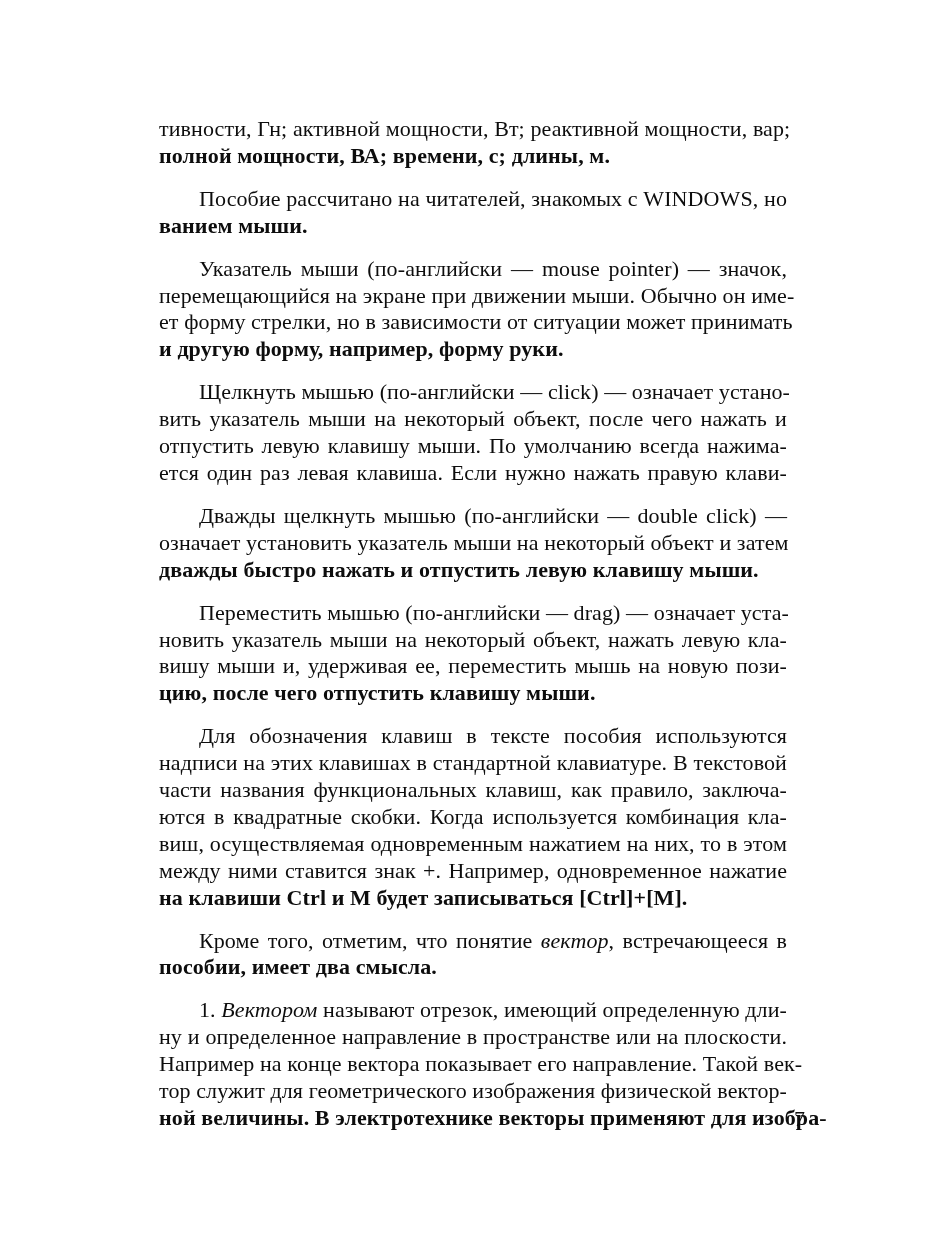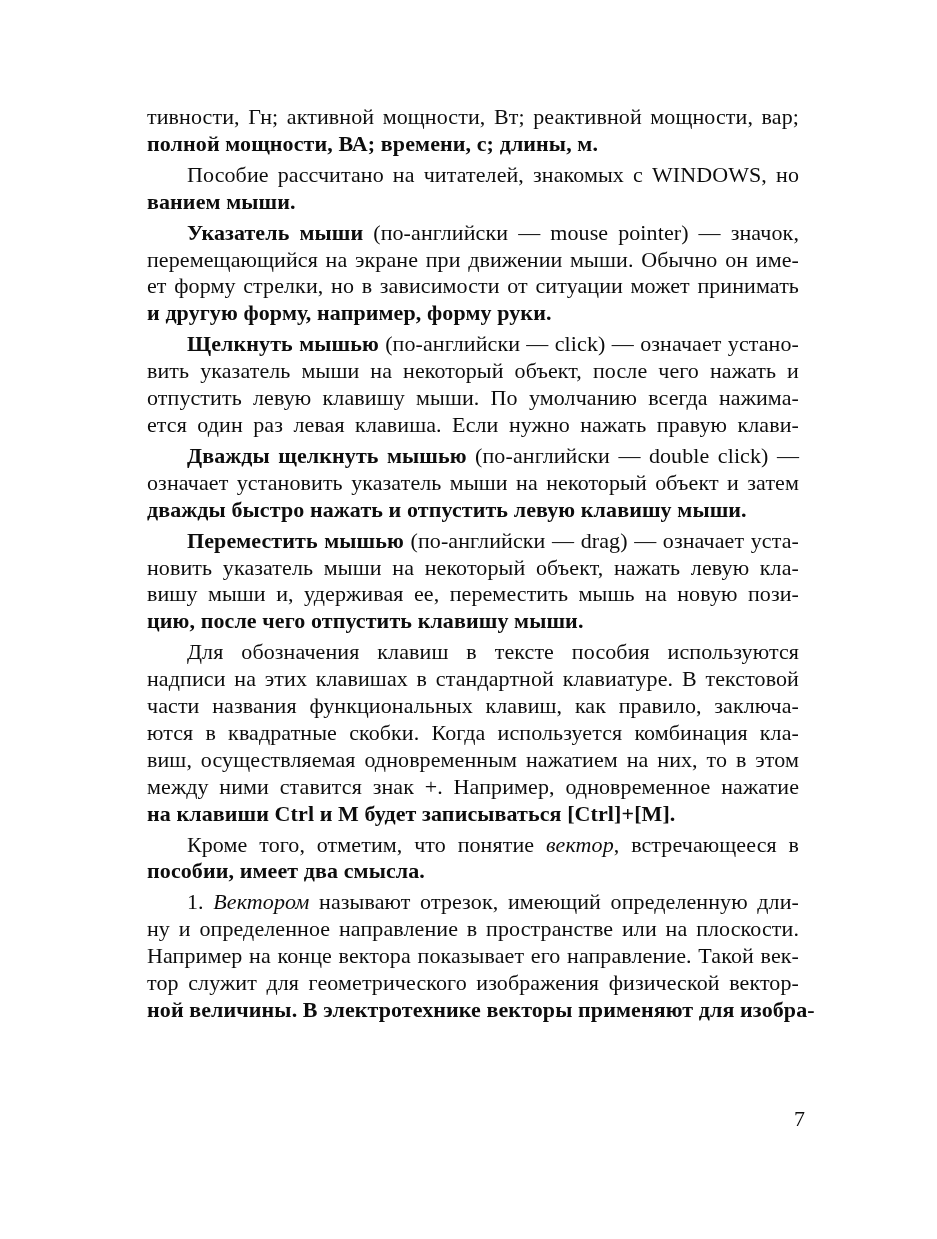--- a/index.html
+++ b/index.html
@@ -23,35 +23,35 @@
   .text-block {
     position: absolute;
     left: 143px;
     top: 100px;
     width: 660px;
     font-size: 22px;
     line-height: 26.9px;
     letter-spacing: 0.1px;
   }
   .paragraph {
-    margin: 4px;
+    margin: 16px;
   }
   .line {
     white-space: nowrap;
     text-align: justify;
     text-align-last: justify;
   }
   .line.last {
     text-align-last: left;
     font-weight: bold;
   }
   .line.indent {
     text-indent: 40px;
   }
-  .bold { font-weight: 700; }
+  .bold { font-weight: 400; }
   .italic { font-style: italic; }
   .page-number {
     position: absolute;
     left: 143px;
     top: 1106px;
     width: 662px;
     font-size: 22px;
     text-align: right;
   }
 </style>

